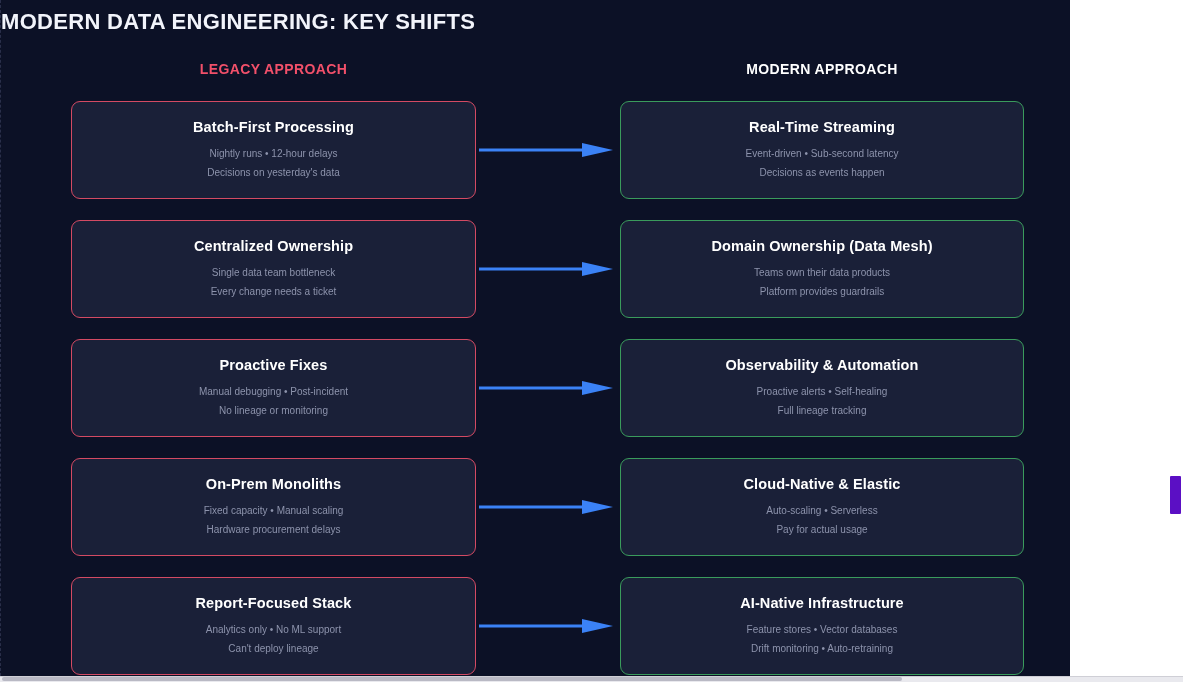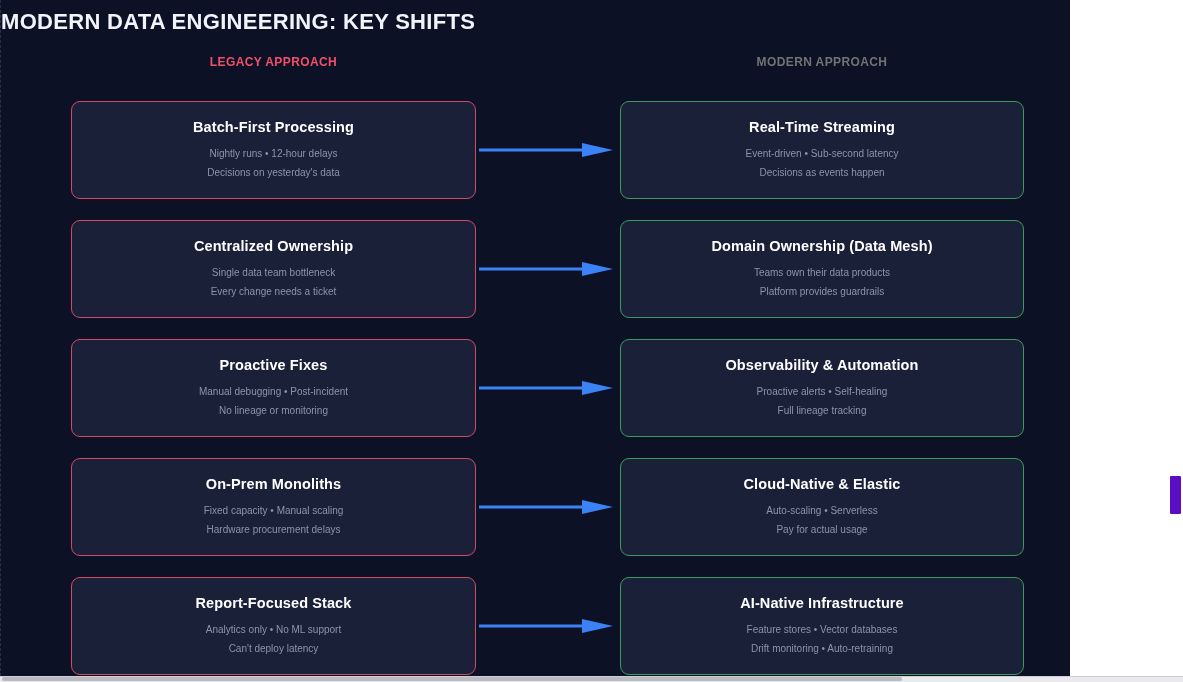--- a/index.html
+++ b/index.html
@@ -39,35 +39,35 @@
     text-align: left;
     color: #f2f4fb;
     font-size: 22px;
     font-weight: bold;
     letter-spacing: 0.3px;
   }
 
   
   .col-head {
     position: absolute;
-    top: 55px;
-    font-size: 12px;
+    top: 61px;
+    font-size: 14px;
     font-weight: bold;
     letter-spacing: 0.4px;
     text-align: center;
   }
   .col-head.legacy {
     left: 70px;
     width: 405px;
     color: #f2506a;
   }
   .col-head.modern {
     left: 619px;
     width: 404px;
-    color: #737373;
+    color: #ffffff;
   }
 
   
   .rows {
     position: absolute;
     left: 0;
     top: 101px;
     width: 1070px;
   }
   .row {
@@ -249,21 +249,21 @@
           <div class="card-title">Cloud-Native &amp; Elastic</div>
           <div class="card-line">Auto-scaling • Serverless</div>
           <div class="card-line">Pay for actual usage</div>
         </div>
       </div>
 
       <div class="row">
         <div class="card legacy">
           <div class="card-title">Report-Focused Stack</div>
           <div class="card-line">Analytics only • No ML support</div>
-          <div class="card-line">Can't deploy latency</div>
+          <div class="card-line">Can't deploy lineage</div>
         </div>
         <div class="arrow">
           <svg width="135" height="14" viewBox="0 0 135 14">
             <line x1="0" y1="7" x2="105" y2="7" stroke="#3b82f6" stroke-width="3"></line>
             <polygon points="103,0 134,7 103,14" fill="#3b82f6"></polygon>
           </svg>
         </div>
         <div class="card modern">
           <div class="card-title">AI-Native Infrastructure</div>
           <div class="card-line">Feature stores • Vector databases</div>

